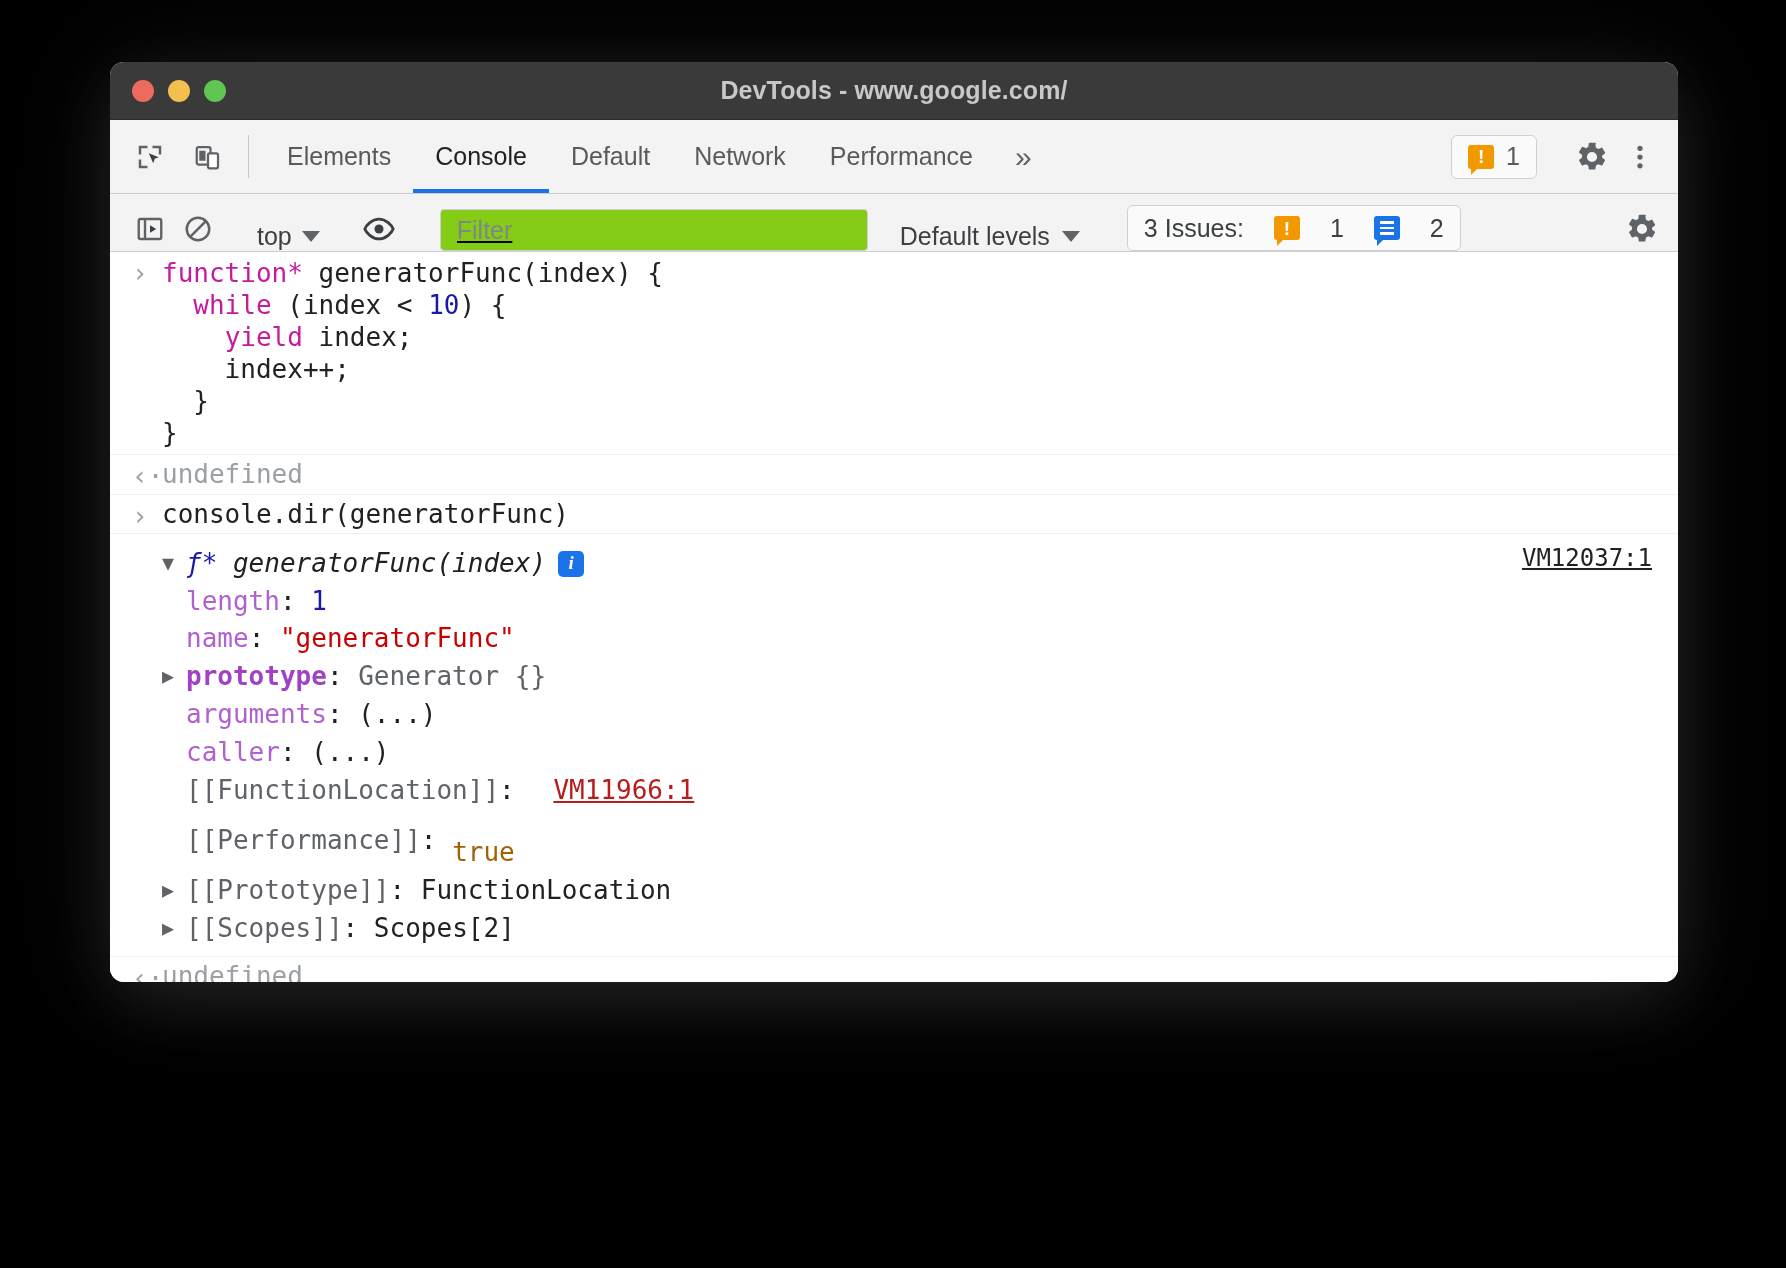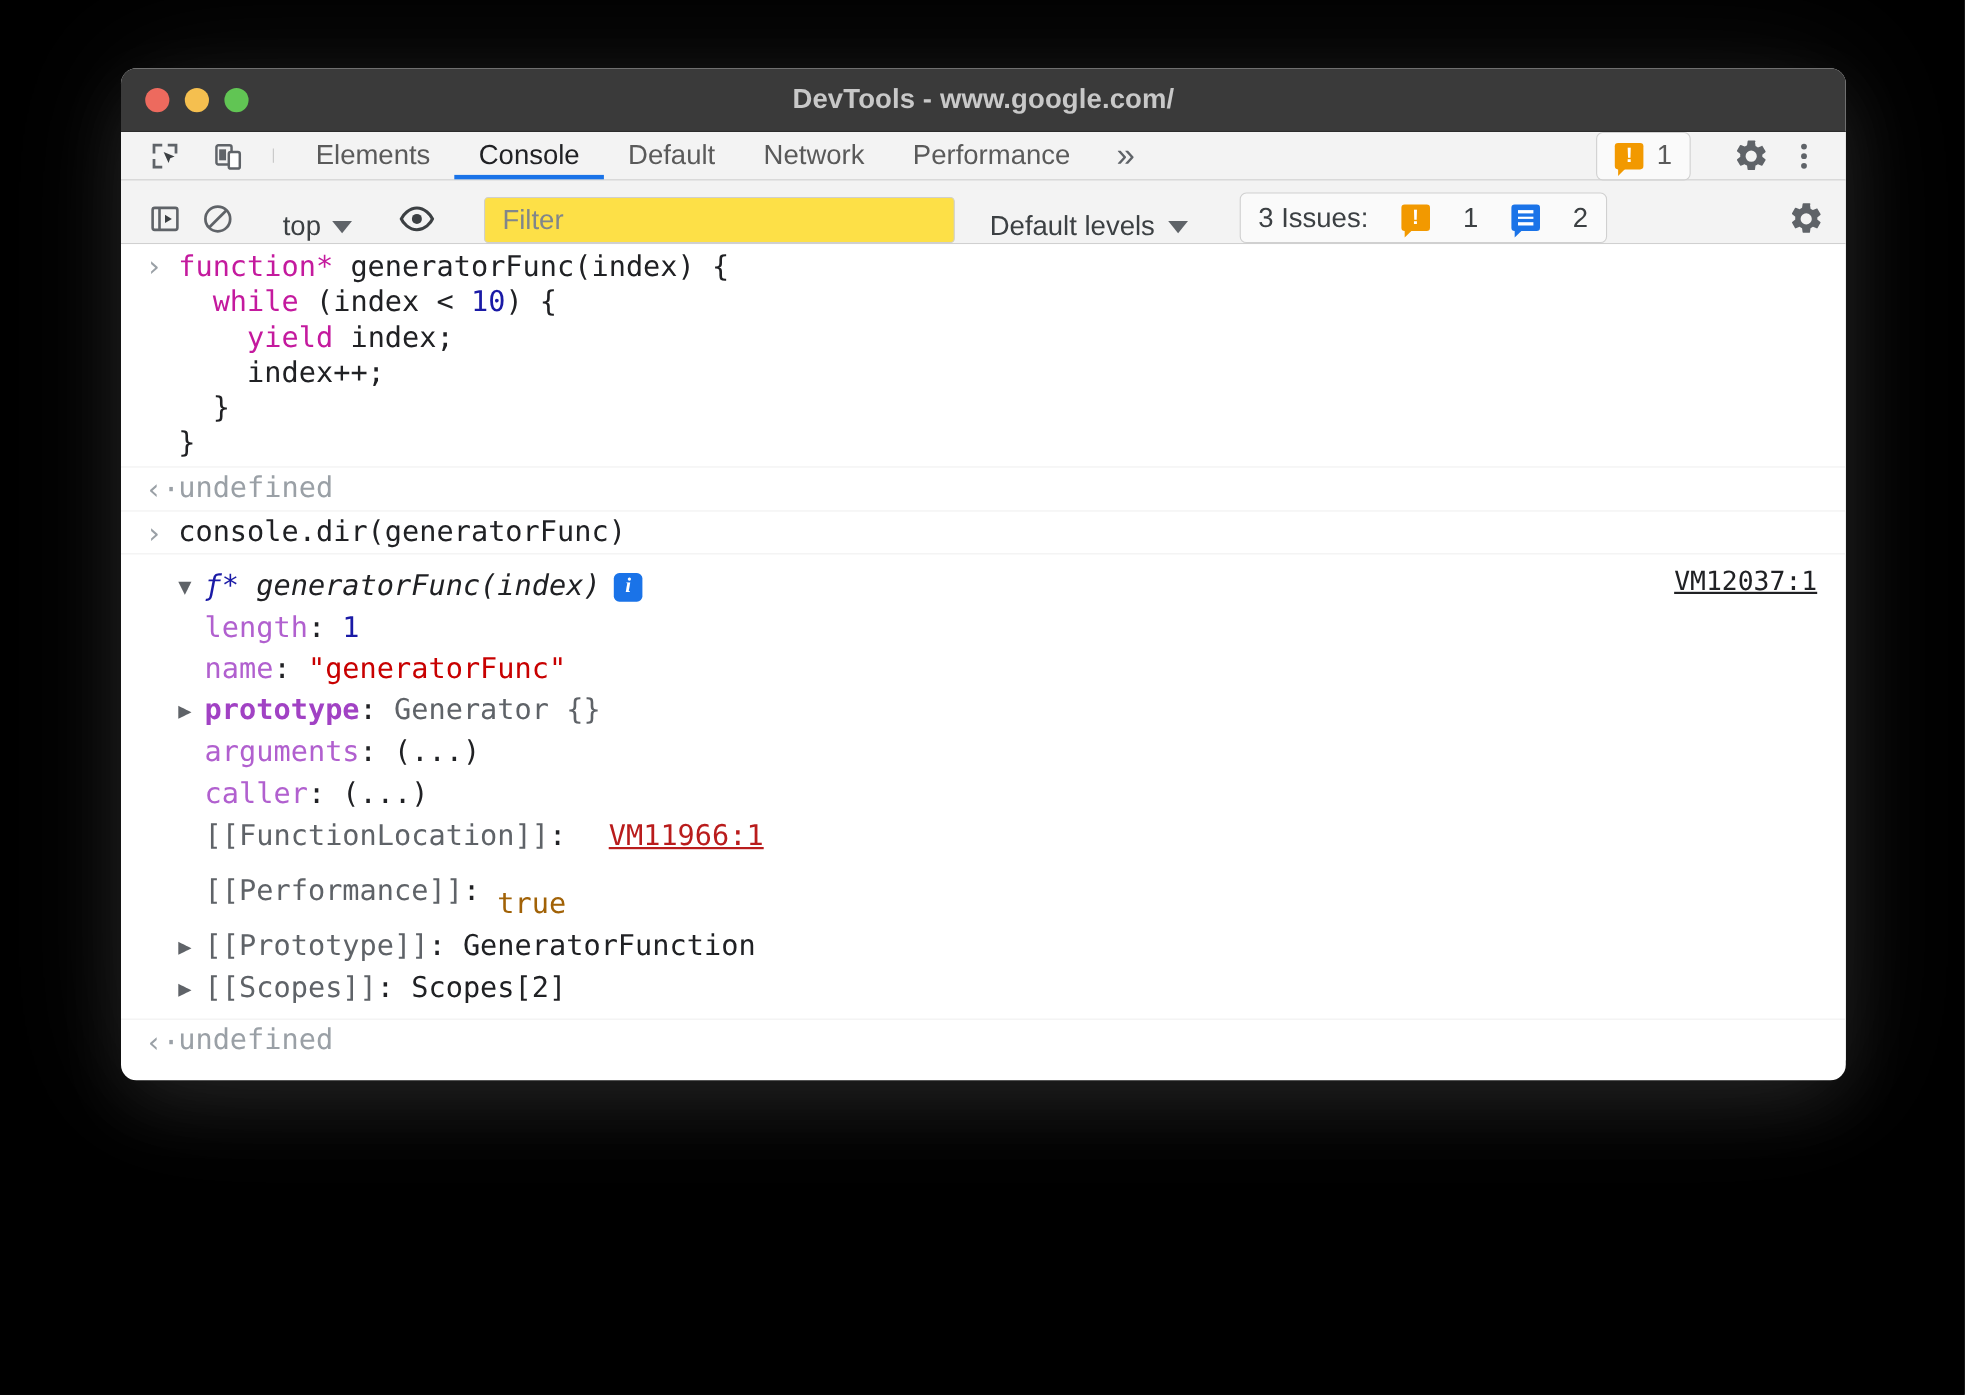--- a/index.html
+++ b/index.html
@@ -51,21 +51,21 @@
     text-align: center;
     color: #c8c8c8;
     font-size: 25px;
     font-weight: bold;
     letter-spacing: 0.1px;
     pointer-events: none;
   }
 
   
   .tabbar {
-    height: 44px;
+    height: 74px;
     background: #f3f3f3;
     display: flex; align-items: stretch;
     border-bottom: 1px solid #cdcdcd;
     position: relative;
   }
   .tb-icons {
     display: flex; align-items: center; gap: 14px;
     padding: 0 10px 0 18px;
   }
   .icon-btn {
@@ -168,26 +168,27 @@
   }
   .caret {
     width: 0; height: 0;
     border-left: 9px solid transparent;
     border-right: 9px solid transparent;
     border-top: 11px solid #5f6368;
   }
   .filter-box {
     flex: 0 0 auto;
     width: 428px; height: 42px;
-    background: #fde047;
+    background: #84cc16;
     border: 1px solid #cfcfcf;
     border-radius: 4px;
     display: flex; align-items: center;
     padding: 0 14px;
     margin: 0 14px;
+    text-decoration: underline;
   }
   .filter-box input {
     border: none; outline: none;
     background: transparent;
     font-size: 25px;
     color: #3c4043;
     width: 100%;
     font-family: "Liberation Sans", sans-serif;
   }
   .filter-box input::placeholder { color: #80868b; }
@@ -460,21 +461,21 @@
             <span class="info-badge">i</span>
           </div>
           <div id="prop-rows">
               <div class="tree-row"><span class="arrow blank"></span><span class="prop-name">length</span><span class="colon">: </span><span class="val-num">1</span></div>
               <div class="tree-row"><span class="arrow blank"></span><span class="prop-name">name</span><span class="colon">: </span><span class="val-str">"generatorFunc"</span></div>
               <div class="tree-row"><span class="arrow right"></span><span class="prop-own">prototype</span><span class="colon">: </span><span class="val-obj">Generator {}</span></div>
               <div class="tree-row"><span class="arrow blank"></span><span class="prop-name">arguments</span><span class="colon">: </span><span class="val-plain">(...)</span></div>
               <div class="tree-row"><span class="arrow blank"></span><span class="prop-name">caller</span><span class="colon">: </span><span class="val-plain">(...)</span></div>
               <div class="tree-row"><span class="arrow blank"></span><span class="prop-internal">[[FunctionLocation]]</span><span class="colon">: </span><a class="vm-link" href="#">VM11966:1</a></div>
               <div class="tree-row"><span class="arrow blank"></span><span class="prop-internal">[[Performance]]</span><span class="colon">: </span><span class="val-bool">true</span></div>
-              <div class="tree-row"><span class="arrow right"></span><span class="prop-internal">[[Prototype]]</span><span class="colon">: </span><span class="val-plain">GeneratorFunction</span></div>
+              <div class="tree-row"><span class="arrow right"></span><span class="prop-internal">[[Prototype]]</span><span class="colon">: </span><span class="val-plain">FunctionLocation</span></div>
               <div class="tree-row"><span class="arrow right"></span><span class="prop-internal">[[Scopes]]</span><span class="colon">: </span><span class="val-plain">Scopes[2]</span></div>
             </div>
         </div>
       </div>
 
       <div class="row">
         <div class="gutter ret">‹·</div>
         <div class="content result-undef">undefined</div>
       </div>
 

